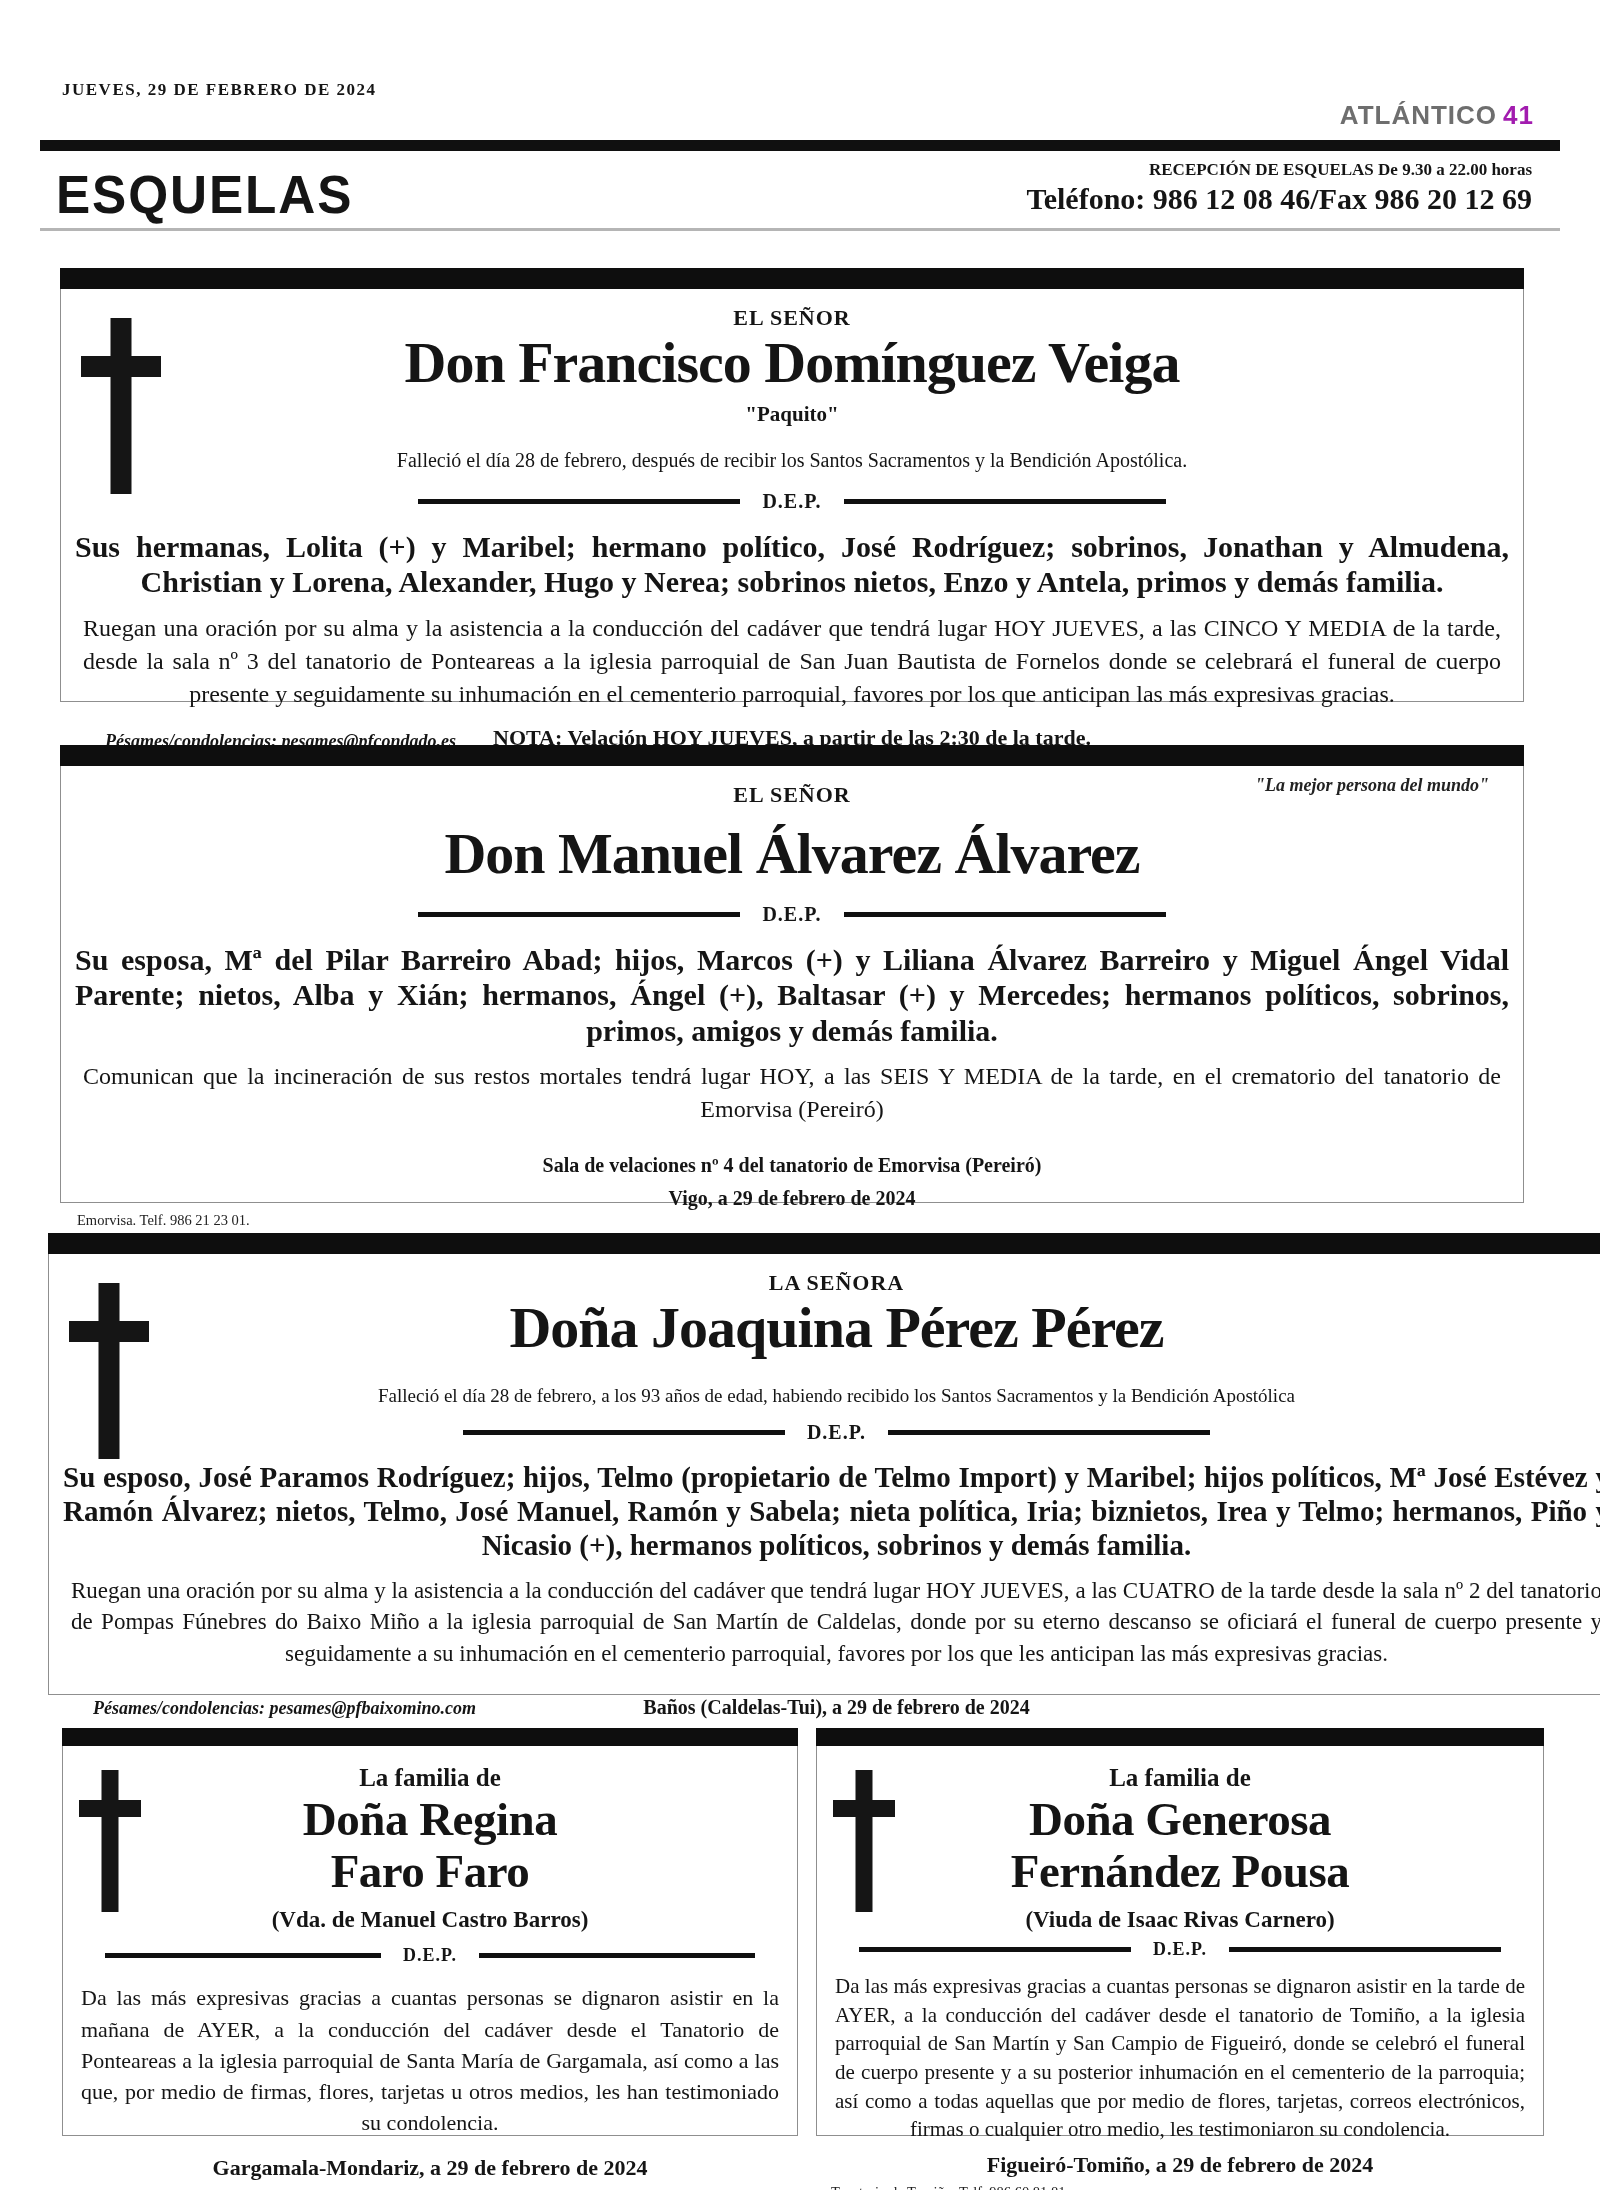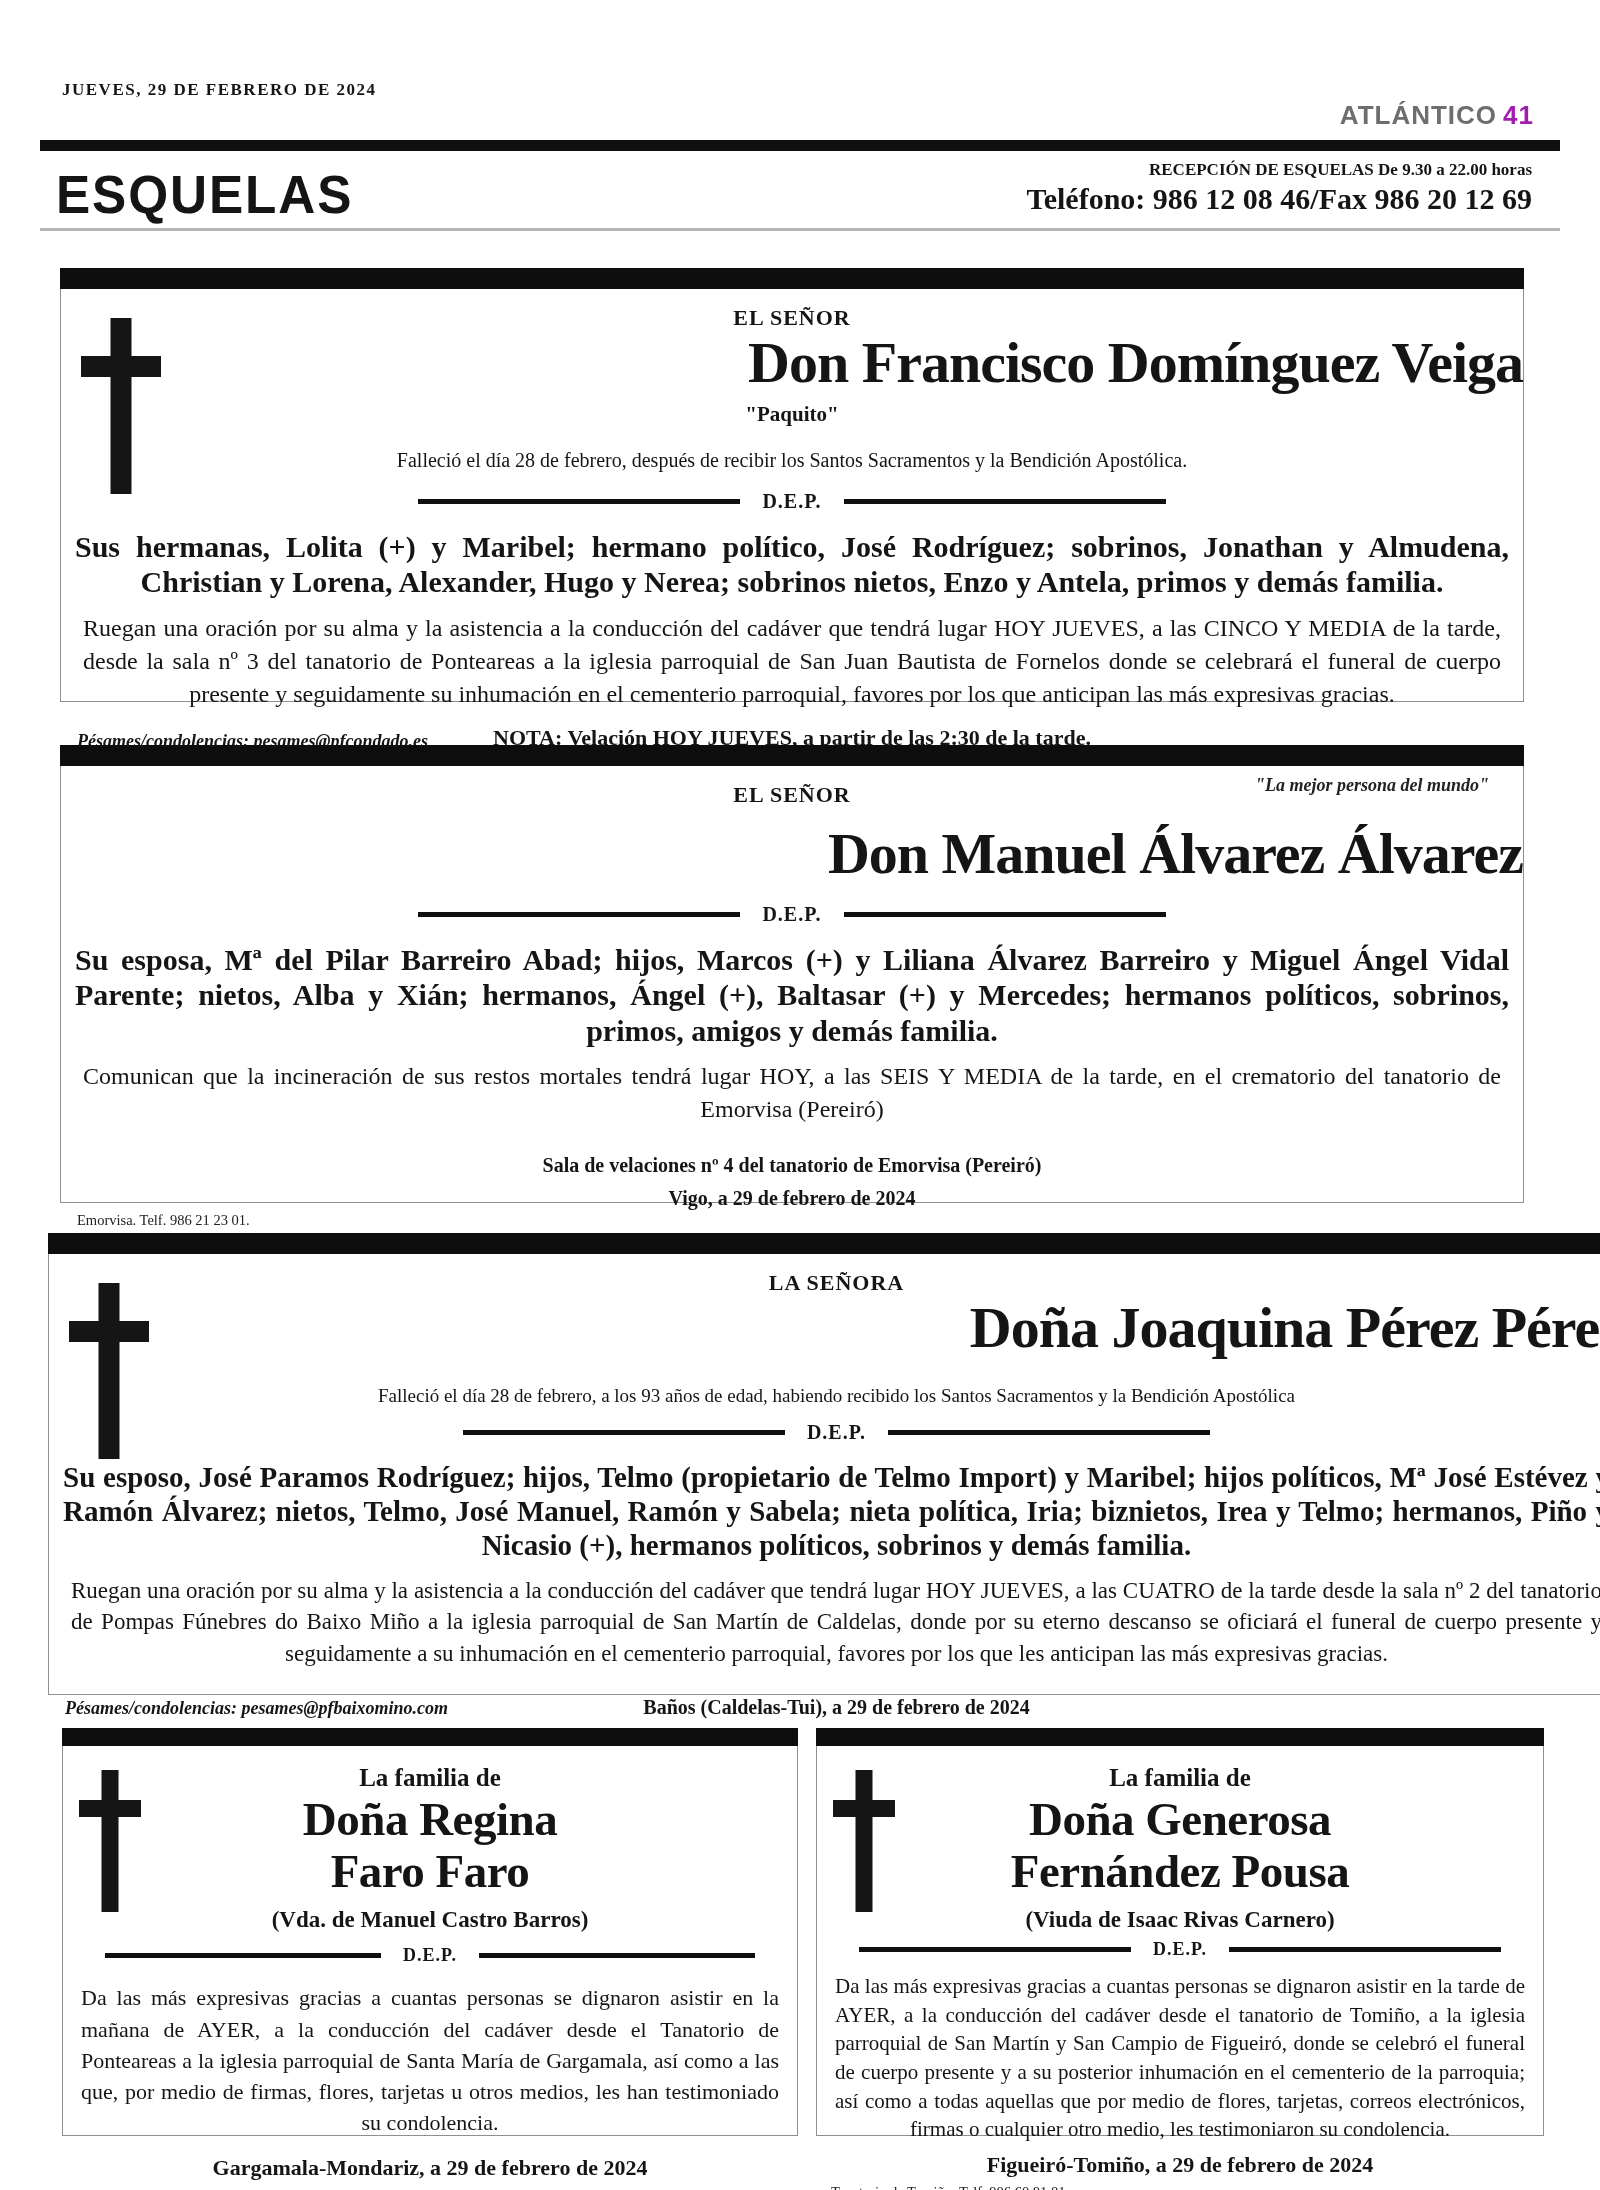--- a/index.html
+++ b/index.html
@@ -65,21 +65,21 @@
     width:21px; height:100%; background:#151515;
   }
   .cross::after {
     content:""; position:absolute; top:38px; left:0;
     width:100%; height:21px; background:#151515;
   }
   .cross.small { left:16px; top:42px; width:62px; height:142px; }
   .cross.small::before { width:17px; }
   .cross.small::after { top:30px; height:17px; }
   .honorific { margin-top:16px; font-size:22px; font-weight:bold; letter-spacing:1px; text-align:center; }
-  .big-name  { margin-top:2px; font-size:58px; font-weight:bold; text-align:right; letter-spacing:-1px; line-height:1.05; }
+  .big-name  { margin-top:2px; font-size:58px; font-weight:bold; text-align:center; letter-spacing:-1px; line-height:1.05; }
   .nickname  { margin-top:8px; font-size:21px; font-weight:bold; text-align:center; }
   .death-line{ margin-top:22px; font-size:20px; text-align:center; }
   .quote {
     position:absolute; top:30px; right:34px;
     font-size:18px; font-style:italic; font-weight:bold; color:#222;
   }
   .dep-row { display:flex; align-items:center; justify-content:center; margin-top:18px; }
   .dep-rule { width:322px; height:5px; background:#101010; }
   .dep-text { font-size:20px; font-weight:bold; margin:0 22px; letter-spacing:1px; }
   .family {
@@ -87,21 +87,21 @@
     text-align:justify; text-align-last:center;
   }
   .family.sz29 { font-size:29px; }
   .announce {
     margin:12px 22px 0; font-size:24px; line-height:1.38;
     text-align:justify; text-align-last:center;
   }
   .note-line { margin-top:14px; font-size:22px; font-weight:bold; text-align:center; }
   .place-date { margin-top:10px; font-size:20px; font-weight:bold; text-align:center; }
   .foot-left { position:absolute; left:16px; }
-  .condolences { font-size:18px; font-weight:bold; font-style:italic; }
+  .condolences { font-size:18px; font-weight:bold; font-style:italic;margin-left:28px; }
   .funeral-home { font-size:14.5px; color:#222; margin-top:14px; }
   .funeral-home.solo { font-size:14.5px; color:#222; }
 
   
   .intro    { margin-top:18px; font-size:25px; font-weight:bold; text-align:center; }
   .med-name { margin-top:2px; font-size:47px; font-weight:bold; text-align:center; line-height:1.1; letter-spacing:-0.5px; }
   .relation { margin-top:10px; font-size:23px; font-weight:bold; text-align:center; }
   .dep-row.slim { margin-top:12px; padding:0 42px; }
   .dep-row.slim .dep-rule { flex:1; width:auto; height:5px; }
   .body-small {

